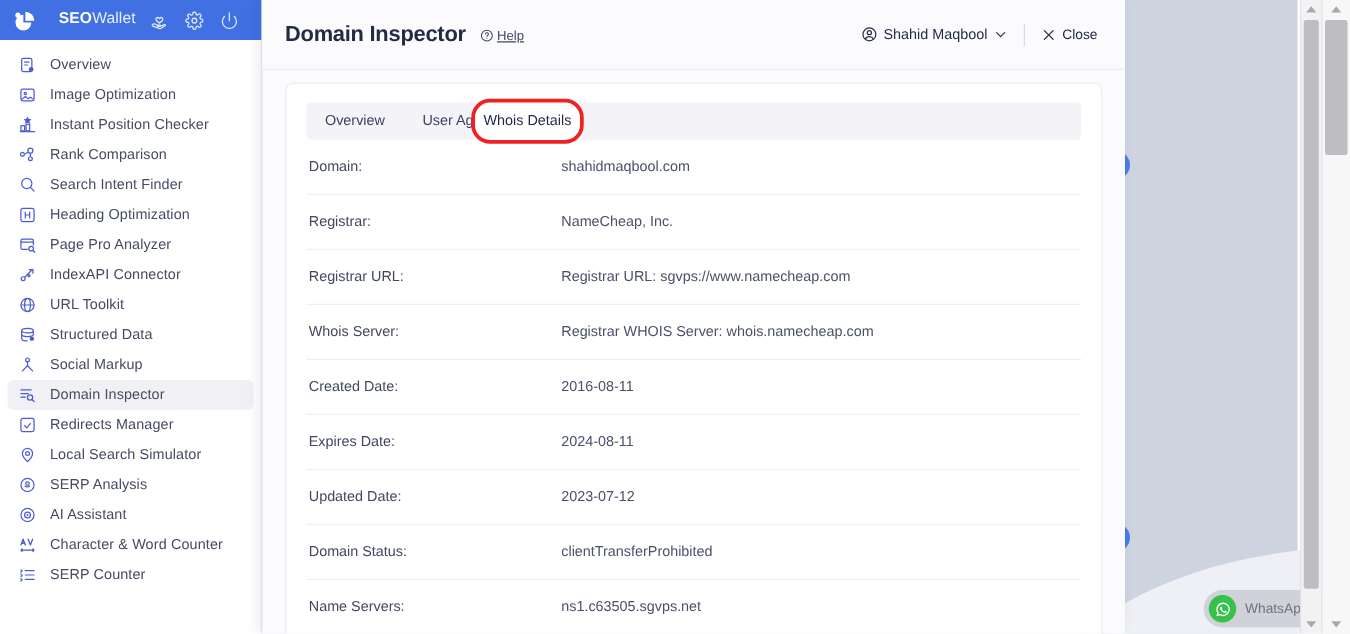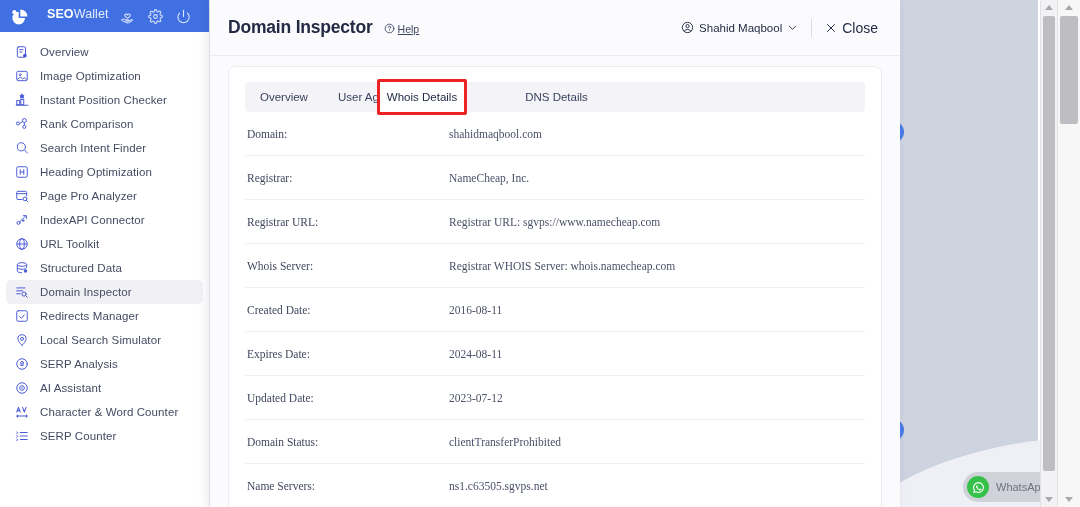--- a/index.html
+++ b/index.html
@@ -70,35 +70,35 @@
   .panel-head { height:56px; display:flex; align-items:center; padding:0 22px 0 18px;
                 border-bottom:1px solid #ebebf1; background:#fbfbfd; }
   .panel-title { font-size:17.5px; color:#232a44; font-weight:bold; letter-spacing:-.2px; }
   .help { display:flex; align-items:center; gap:3px; margin-left:11px; margin-top:2px; }
   .help-label { font-size:10.5px; color:#3f4763; text-decoration:underline; }
   .head-right { margin-left:auto; display:flex; align-items:center; }
   .user-menu { display:flex; align-items:center; gap:5px;text-align:right; }
   .user-name { font-size:11.5px; color:#252c47; }
   .divider-v { width:1px; height:18px; background:#dcdce4; margin:0 13px; }
   .close-grp { display:flex; align-items:center; gap:5px; }
-  .close-label { font-size:14px; color:#252c47; }
+  .close-label { font-size:11px; color:#252c47; }
 
   
   .card { position:absolute; left:18px; top:66px; width:654px; height:470px;
           background:#fff; border:1px solid #ececf2; border-radius:7px; overflow:hidden; }
   .tabbar { display:flex; align-items:center; height:30px; margin:15px 16px 0 16px;
             background:#f4f4f8; border-radius:4px; position:relative; }
   .tab { font-size:11.5px; color:#3b4260; padding:0 15px; line-height:30px; white-space:nowrap; }
   .tab-hl { position:absolute; left:132px; top:-3px; width:90px; height:36px;
-            background:#fff; border:3px solid #ee2222; border-radius:2px;
+            background:#fff; border:3px solid #ee2222; border-radius:15px;
             display:flex; align-items:center; justify-content:center; }
   .tab-hl span { font-size:11.5px; color:#242b47; }
 
   .rows { margin:0 16px; }
-  .row { display:flex; align-items:center; height:44px; border-bottom:1px solid #f0f0f4; padding:0 2px;font-family:Liberation Serif, serif; }
+  .row { display:flex; align-items:center; height:44px; border-bottom:1px solid #f0f0f4; padding:0 2px; }
   .row:first-child { border-top:none; }
   .row-key { width:170px; font-size:11.5px; color:#41485f; flex:0 0 auto; }
   .row-val { font-size:11.5px; color:#4a5168;margin-left:32px; }
 
   svg { display:block; }
 </style>
 </head>
 <body>
 
 <div id="root">
@@ -276,20 +276,30 @@
           <svg width="14" height="14" viewBox="0 0 24 24" fill="none" stroke="#4b5bd6" stroke-width="1.7">
               <ellipse cx="12" cy="6" rx="8" ry="3.2"></ellipse>
               <path d="M4 6v5c0 1.8 3.6 3.2 8 3.2s8-1.4 8-3.2V6"></path>
               <path d="M4 11v6c0 1.8 3.6 3.2 8 3.2"></path>
               <circle cx="18" cy="17" r="3" fill="#4b5bd6" stroke="none"></circle>
             </svg>
         </span>
         <span class="side-label">Structured Data</span>
       </div>
 
+      <div class="side-item">
+        <span class="side-ico">
+          <svg width="14" height="14" viewBox="0 0 24 24" fill="none" stroke="#4b5bd6" stroke-width="1.7" stroke-linecap="round">
+              <circle cx="12" cy="5" r="2.6"></circle>
+              <path d="M12 7.6V13"></path>
+              <path d="M12 13L5 20M12 13l7 7"></path>
+            </svg>
+        </span>
+        <span class="side-label">Social Markup</span>
+      </div>
 
       <div class="side-item active">
         <span class="side-ico">
           <svg width="14" height="14" viewBox="0 0 24 24" fill="none" stroke="#4b5bd6" stroke-width="1.7" stroke-linecap="round">
               <line x1="3" y1="5" x2="17" y2="5"></line>
               <line x1="3" y1="10" x2="13" y2="10"></line>
               <line x1="3" y1="15" x2="9" y2="15"></line>
               <circle cx="15.5" cy="15.5" r="3.6"></circle>
               <line x1="18.2" y1="18.2" x2="21" y2="21"></line>
             </svg>
@@ -407,21 +417,20 @@
         </div>
       </div>
     </div>
 
     <div class="card">
 
       <div class="tabbar">
         <div class="tab">Overview</div>
         <div class="tab">User Agent</div>
         <div class="tab" style="visibility:hidden">Whois Details</div>
-        <div class="tab">DNS Details</div>
         <div class="tab-hl">
           <span>Whois Details</span>
         </div>
       </div>
 
       <div class="rows">
         <div class="row">
           <div class="row-key">Domain:</div>
           <div class="row-val">shahidmaqbool.com</div>
         </div>

